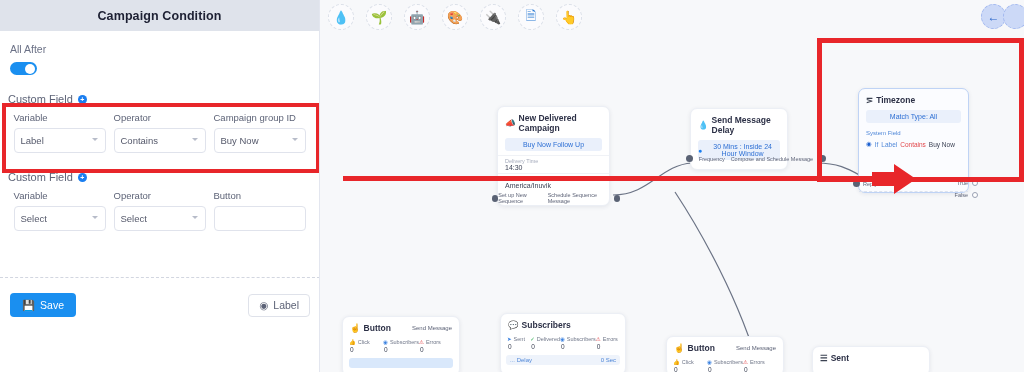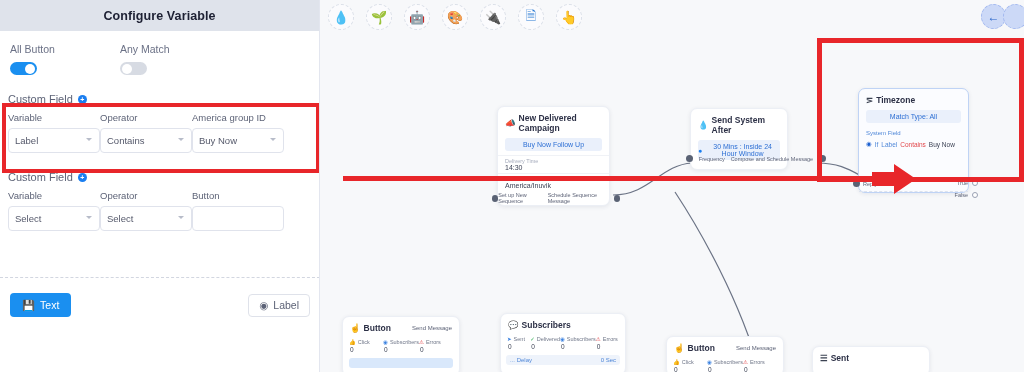--- a/index.html
+++ b/index.html
@@ -43,21 +43,21 @@
   .section-title{
     margin-top:18px; font-size:11px; color:#5d6377;
     display:flex; align-items:center; gap:5px;
   }
   .plus-badge{
     width:9px;height:9px;border-radius:50%;background:#1a7ef0;color:#fff;
     font-size:7px;line-height:9px;text-align:center;font-weight:bold;
     display:inline-block;
   }
 
-  .field-grid{ display:flex; margin-top:7px; }
+  .field-grid{ display:flex; gap:8px; margin-top:7px;justify-content:center; }
   .field{ width:92px; }
   .field-label{ font-size:9.5px; color:#5d6377; margin-bottom:5px;}
   .select-box{
     height:25px; border:1px solid #e0e3ec; border-radius:4px;
     background:#fff; display:flex; align-items:center;
     padding:0 6px; font-size:9.5px; color:#55596b; cursor:pointer;
     position:relative;
   }
   .select-box .caret{
     position:absolute; right:7px; top:9px;
@@ -169,35 +169,29 @@
   #red-arrow{
     position:absolute; left:552px; top:164px; pointer-events:none;
   }
 </style>
 </head>
 <body>
 
 <div id="left-panel">
 
   <div id="panel-header">
-    <span id="panel-title">Configure Variable</span>
+    <span id="panel-title">Campaign Condition</span>
   </div>
 
   <div class="panel-body">
 
     <div class="match-row">
       <div class="match-col">
-        <div class="match-label">All Button</div>
+        <div class="match-label">All After</div>
         <div class="switch on">
-            <span class="knob"></span>
-          </div>
-      </div>
-      <div class="match-col">
-        <div class="match-label">Any Match</div>
-        <div class="switch">
             <span class="knob"></span>
           </div>
       </div>
     </div>
 
     <div class="section-title">
       <span>Custom Field</span>
       <span class="plus-badge">+</span>
     </div>
     <div class="field-grid">
@@ -209,21 +203,21 @@
         </div>
       </div>
       <div class="field">
         <div class="field-label">Operator</div>
         <div class="select-box">
           <span>Contains</span>
           <span class="caret"></span>
         </div>
       </div>
       <div class="field">
-        <div class="field-label">America group ID</div>
+        <div class="field-label">Campaign group ID</div>
         <div class="select-box">
           <span>Buy Now</span>
           <span class="caret"></span>
         </div>
       </div>
     </div>
 
     <div class="section-title">
       <span>Custom Field</span>
       <span class="plus-badge">+</span>
@@ -250,21 +244,21 @@
     </div>
   </div>
 
   <div id="highlight-rect"></div>
 
   <div id="panel-divider"></div>
 
   <div id="panel-footer">
     <button id="save-button">
       <span>💾</span>
-      <span>Text</span>
+      <span>Save</span>
     </button>
     <button id="close-button">
       <span style="color:#5d6377;">◉</span>
       <span>Label</span>
     </button>
   </div>
 </div>
 
 <div id="canvas">
 
@@ -308,21 +302,21 @@
   <div style="position:absolute;left:172px;top:192px;width:128px;display:flex;align-items:center;justify-content:space-between;">
     <span class="port-dot"></span>
     <span style="font-size:5.5px;color:#5d6377;">Set up New Sequence</span>
     <span style="font-size:5.5px;color:#5d6377;">Schedule Sequence Message</span>
     <span class="port-dot"></span>
   </div>
 
   <div class="node" style="left:370px; top:108px; width:98px;">
     <div class="node-title">
       <span style="color:#3b4252;">💧</span>
-      <span>Send System After</span>
+      <span>Send Message Delay</span>
     </div>
     <div class="node-pill" style="display:flex;align-items:center;justify-content:center;gap:3px;margin-bottom:9px;">
       <span style="color:#1a7ef0;">●</span>
       <span>30 Mins : Inside 24 Hour Window</span>
     </div>
   </div>
   <div style="position:absolute;left:366px;top:155px;width:140px;display:flex;align-items:center;justify-content:space-between;">
     <span class="port-dot"></span>
     <span style="font-size:5.5px;color:#5d6377;">Frequency</span>
     <span style="font-size:5.5px;color:#5d6377;">Compose and Schedule Message</span>

